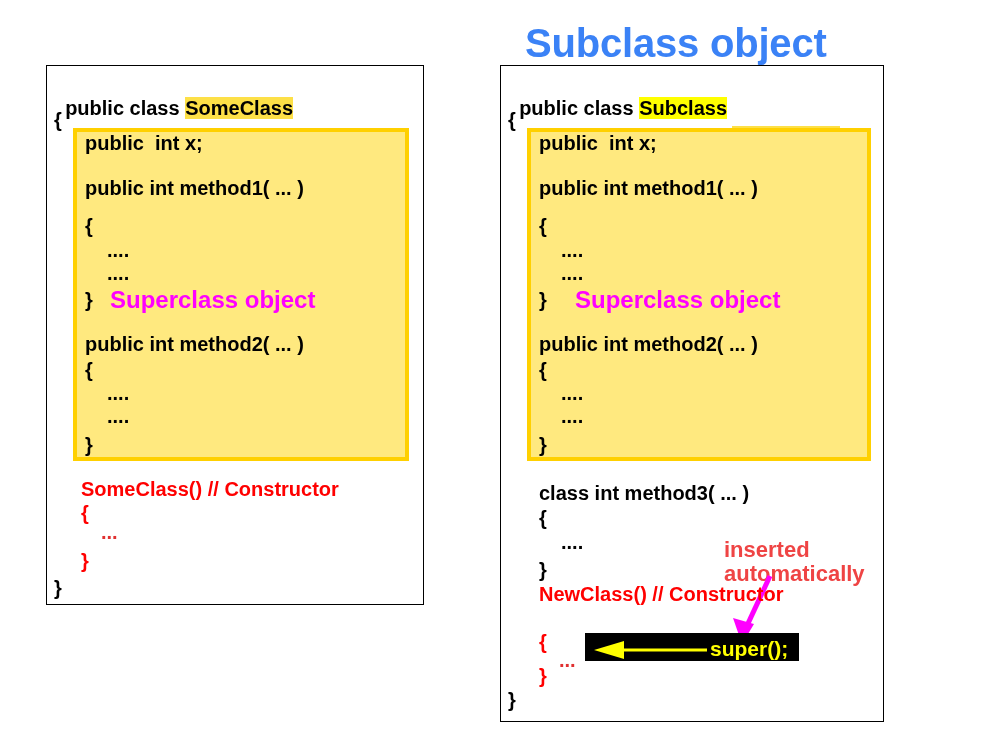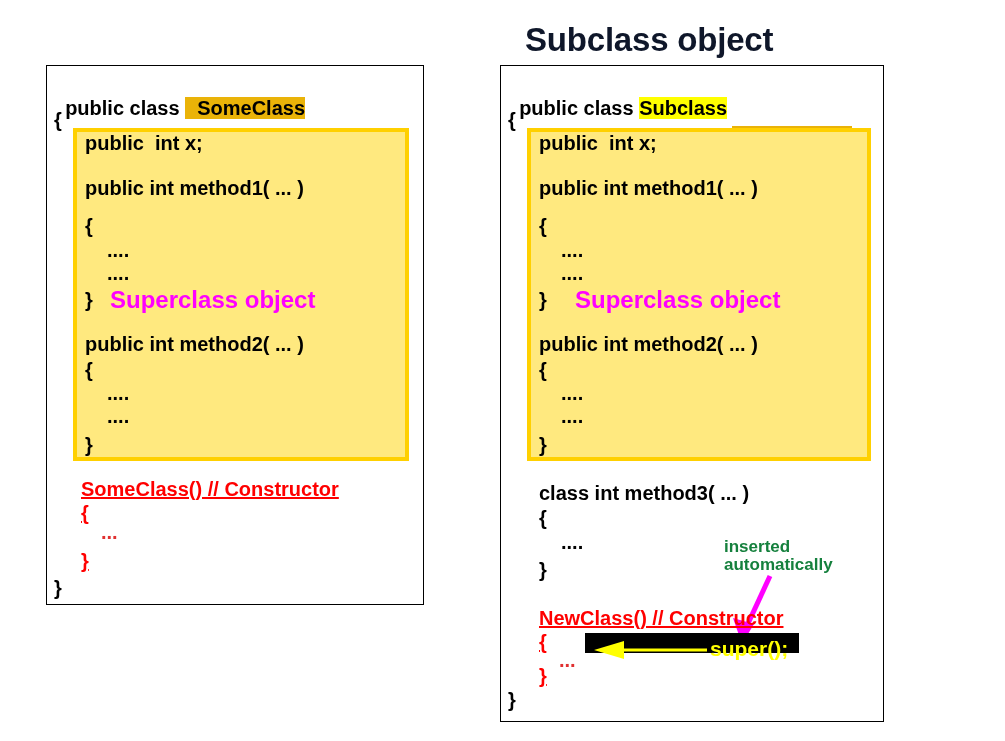--- a/index.html
+++ b/index.html
@@ -11,23 +11,23 @@
     width: 1005px;
     height: 741px;
     position: relative;
     font-family: "Liberation Sans", sans-serif;
     overflow: hidden;
   }
   .abs { position: absolute; }
 
   
   .slide-title {
-    font-size: 33px;
+    font-size: 40px;
     font-weight: bold;
-    color: #0f172a;
+    color: #3b82f6;
     white-space: nowrap;
     letter-spacing: -0.2px;
     text-align: center;
   }
 
   
   .class-panel {
     border: 1.5px solid #000000;
     background: #ffffff;
     box-sizing: border-box;
@@ -42,38 +42,38 @@
 
   
   .code {
     font-family: "Liberation Sans", sans-serif;
     font-size: 20px;
     font-weight: bold;
     color: #000000;
     white-space: pre;
     line-height: 1;
   }
-  .hl-gold   { background: #eab308; padding-left: 12px; }
+  .hl-gold   { background: #fde047; }
   .hl-yellow { background: #FFFF00; }
   .kw-extends { color: #0000FF; font-weight: bold; }
-  .red      { color: #FF0000; font-weight: bold; text-decoration: underline; }
+  .red      { color: #FF0000; font-weight: bold; }
   .red-dim  { color: #E03030; font-weight: bold; }
 
   .inline-tag {
     font-size: 24px;
     font-weight: bold;
     color: #FF00FF;
     white-space: nowrap;
   }
 
   
   .annot {
-    font-size: 17px;
+    font-size: 22px;
     font-weight: bold;
-    color: #15803d;
+    color: #ef4444;
     line-height: 1.08;
     white-space: pre-line;
     text-align: left;
   }
 
   
   .super-box {
     background: #000000;
   }
   .super-text {
@@ -152,26 +152,26 @@
 <div class="abs code" style="left:539px; top:560px;">}</div>
 
 <div class="abs annot" style="left:724px; top:538px;">inserted
 automatically</div>
 
 <svg class="abs" style="left:725px; top:572px; width:60px; height:76px;" viewBox="0 0 60 76">
   <line x1="45" y1="4" x2="20" y2="58" stroke="#FF00FF" stroke-width="5"></line>
   <polygon points="17,72 8,46 29,52" fill="#FF00FF"></polygon>
 </svg>
 
-<div class="abs code red" style="left:539px; top:608px;text-align:center;">NewClass() // Constructor</div>
+<div class="abs code red" style="left:539px; top:584px;text-align:center;">NewClass() // Constructor</div>
 <div class="abs code red" style="left:539px; top:632px;">{</div>
 <div class="abs code red-dim" style="left:559px; top:650px;">...</div>
 <div class="abs code red" style="left:539px; top:666px;">}</div>
 
-<div class="super-box abs" style="left:585px; top:633px; width:214px; height:20px;">
+<div class="super-box abs" style="left:585px; top:633px; width:214px; height:28px;">
   <svg class="abs" style="left:9px; top:8px; width:115px; height:18px;" viewBox="0 0 115 18">
     <line x1="28" y1="9" x2="113" y2="9" stroke="#FFFF00" stroke-width="3"></line>
     <polygon points="0,9 30,0 30,18" fill="#FFFF00"></polygon>
   </svg>
   <div class="abs super-text" style="left:125px; top:4px;">super();</div>
 </div>
 
 <div class="abs code" style="left:508px; top:690px;">}</div>
 
 </body></html>

